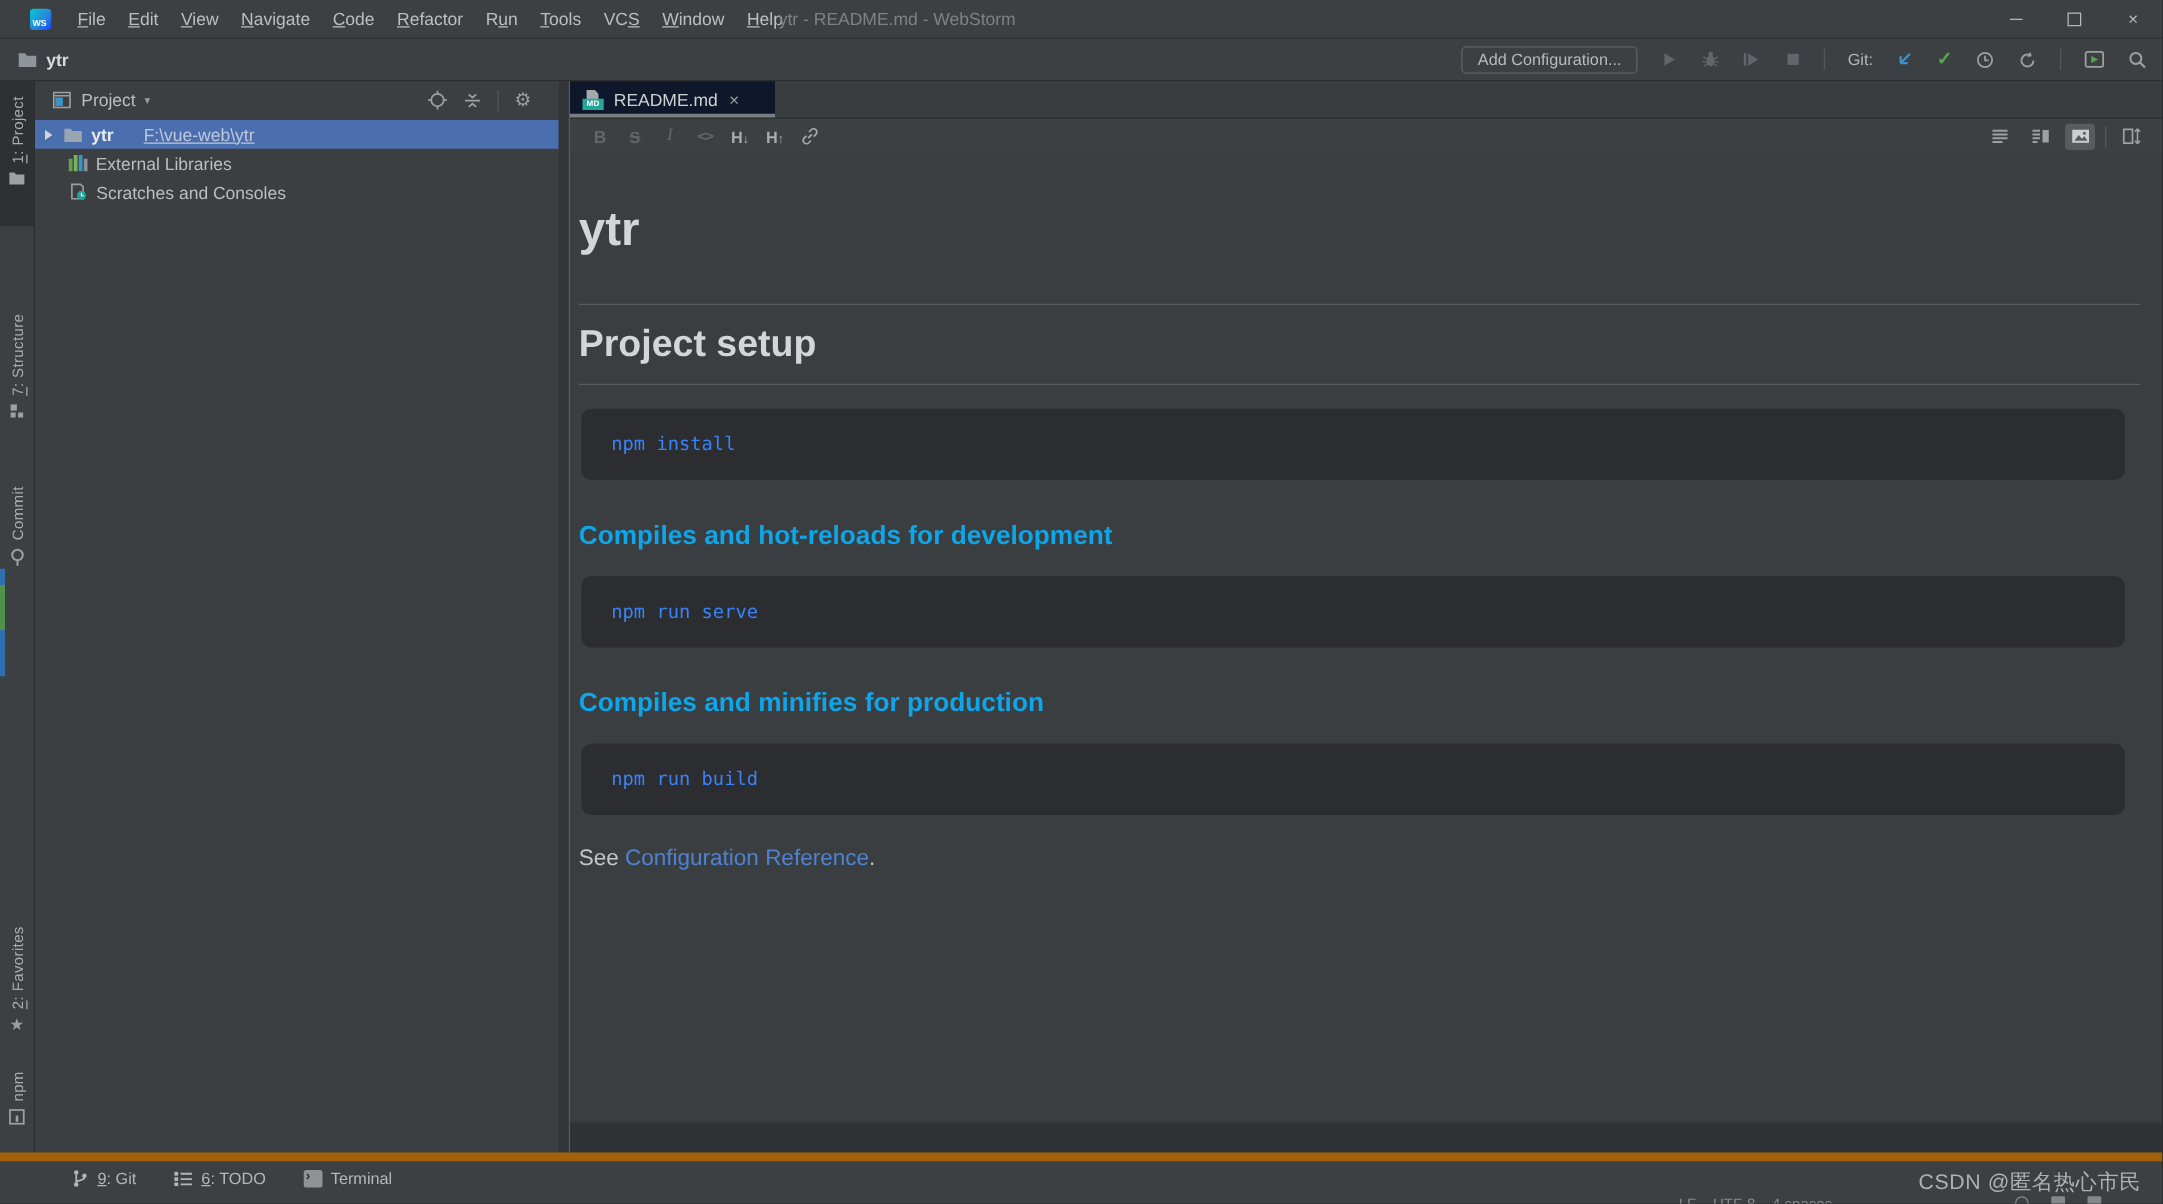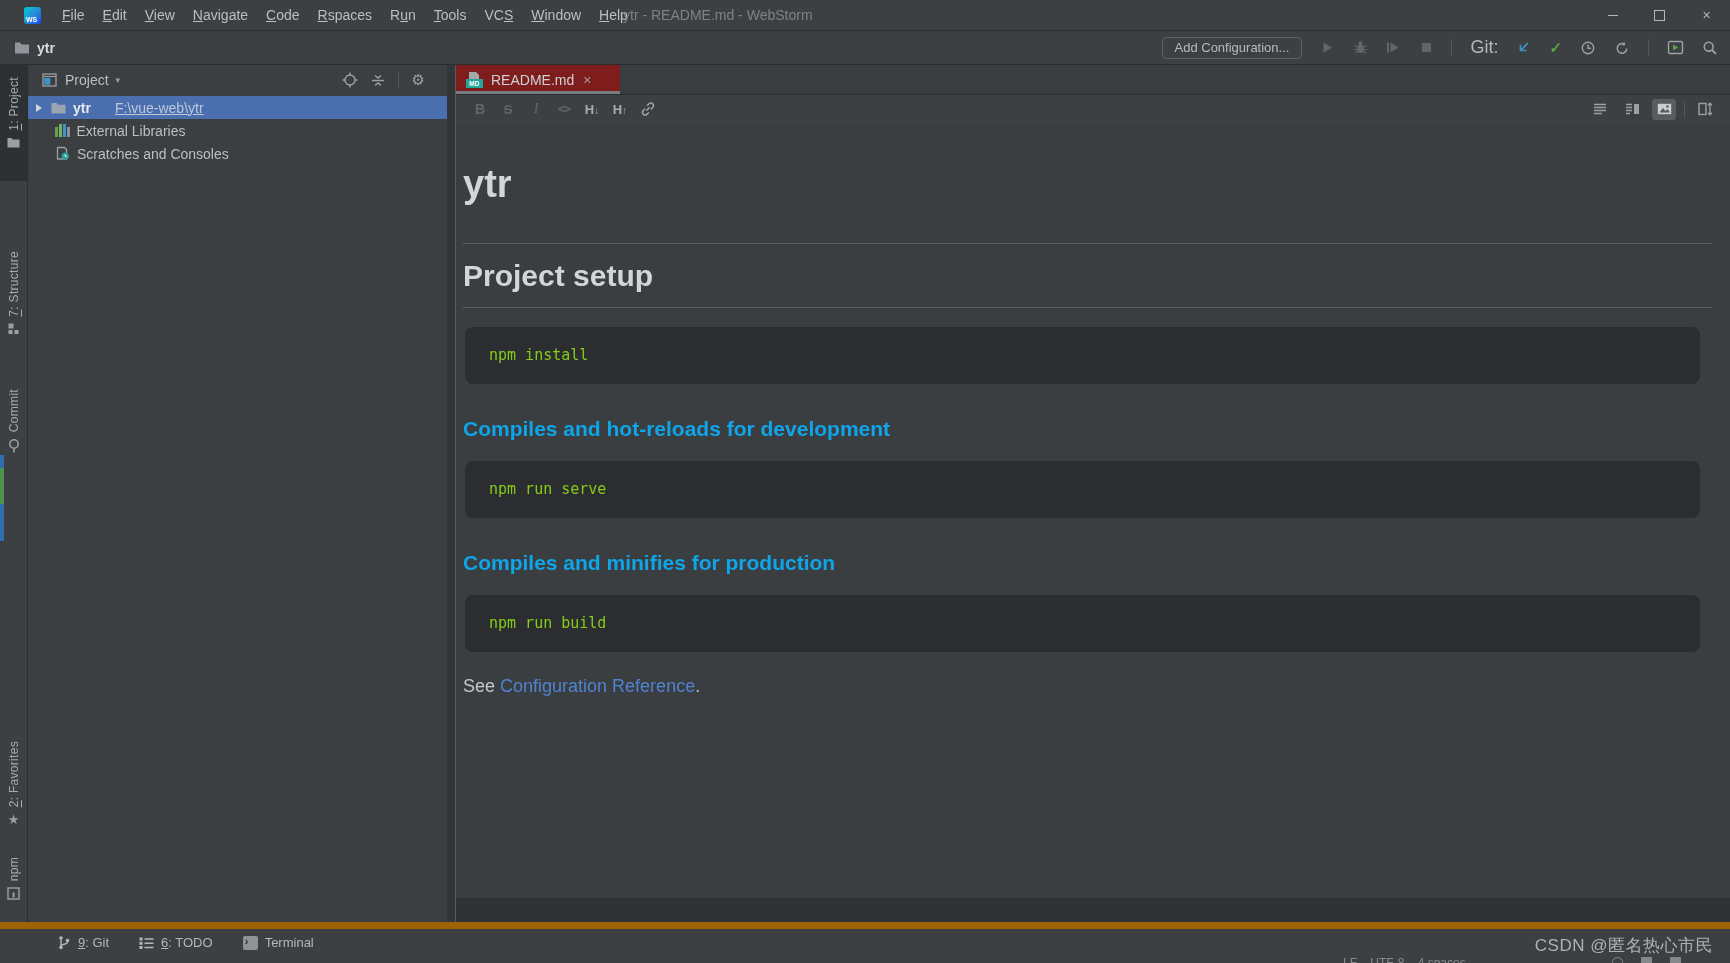--- a/index.html
+++ b/index.html
@@ -25,21 +25,21 @@
 
   
   .toolbar{position:absolute;top:31px;left:0;right:0;height:33px;background:#3d4042;
            border-bottom:1px solid #2a2c2d;display:flex;align-items:center;}
   .crumb{display:flex;align-items:center;margin-left:14px;gap:7px;}
   .crumb-label{font-size:14px;font-weight:bold;color:#d7dadc;}
   .tb-right{position:absolute;right:12px;top:0;height:33px;display:flex;align-items:center;gap:18px;}
   .addconf{height:22px;border:1px solid #5f6264;border-radius:4px;background:transparent;
            color:#b7babc;font-size:13px;padding:0 12px;font-family:inherit;}
   .tb-sep{width:1px;height:17px;background:#54585a;}
-  .git-label{font-size:18px;color:#b4b7b9;}
+  .git-label{font-size:13px;color:#b4b7b9;}
   .check-glyph{color:#57a64a;font-size:15px;font-weight:bold;line-height:15px;}
 
   
   .stripe{position:absolute;left:0;top:65px;width:27px;bottom:35px;background:#3d4042;border-right:1px solid #2a2c2d;}
   .stripe-btn{position:absolute;left:0;width:27px;display:flex;flex-direction:column;align-items:center;
               justify-content:flex-start;gap:6px;}
   .vtext{writing-mode:vertical-rl;transform:rotate(180deg);font-size:12px;color:#a9acae;letter-spacing:0.3px;}
   .vtext .key{text-decoration:underline;}
   .btn-project{top:0;height:104px;background:#2e3133;padding-top:12px;}
   .btn-structure{top:182px;height:102px;padding-top:4px;}
@@ -74,21 +74,21 @@
   .ext-b2{height:13px;background:#77b55a;}
   .ext-b3{height:13px;background:#3d94c9;}
   .ext-b4{height:10px;background:#8a9199;}
 
   
   .gutter{position:absolute;left:447px;top:65px;width:8px;bottom:35px;background:#333639;border-right:1px solid #565a5c;}
 
   
   .editor{position:absolute;left:456px;top:65px;right:0;bottom:35px;}
   .tabbar{position:relative;height:29px;background:#3a3d3f;border-bottom:1px solid #2a2c2d;}
-  .tab{position:absolute;left:0;top:0;height:29px;width:164px;background:#7f1d1d;display:flex;
+  .tab{position:absolute;left:0;top:0;height:29px;width:164px;background:#0f172a;display:flex;
        align-items:center;padding:0 10px;box-sizing:border-box;}
   .tab::after{content:"";position:absolute;left:0;right:0;bottom:0;height:3px;background:#797e82;}
   .tab-label{font-size:14px;color:#ced2d4;margin-left:8px;}
   .tab-close{font-size:14px;color:#9a9da0;margin-left:9px;line-height:14px;}
   .md-icon{position:relative;width:17px;height:16px;flex:none;}
   .md-page{position:absolute;top:0;left:3px;width:10px;height:8px;background:#a2a8ac;
            clip-path:polygon(0 0,65% 0,100% 45%,100% 100%,0 100%);}
   .md-band{position:absolute;left:0;bottom:0;width:17px;height:9px;background:#26a69a;color:#fff;
            font-size:6.5px;font-weight:bold;text-align:center;line-height:9.5px;letter-spacing:0.3px;}
 
@@ -109,21 +109,21 @@
 
   .preview{position:absolute;left:0;right:0;top:58px;height:775px;background:#3b3e41;overflow:hidden;}
   .pv-inner{padding:0 18px 0 7px;}
   .pv-inner h1{font-size:38px;font-weight:bold;color:#d3d6d8;margin:40px 0 0 0;line-height:1.15;}
   .pv-inner h2{font-size:30px;font-weight:bold;color:#d3d6d8;margin:15px 0 0 0;line-height:1.15;}
   .pv-inner h3{font-size:21px;font-weight:bold;color:#0ea5e9;margin:33px 0 0 0;line-height:1.18;}
   .pv-inner hr{border:none;border-top:1px solid #5a5e60;margin:36px 0 0 0;}
   .pv-inner hr.after-h2{margin-top:14px;}
   .codeblock{margin:19px 12px 0 2px;height:57px;background:#2b2d30;border-radius:8px;box-sizing:border-box;
              padding:19px 0 0 24px;font-family:"DejaVu Sans Mono","Liberation Mono",monospace;
-             font-size:15px;color:#84cc16;}
+             font-size:15px;color:#3b82f6;}
   .pv-para{margin:24px 0 0 0;font-size:18px;color:#c4c7c9;}
   .pv-link{color:#4e83d1;text-decoration:none;}
   .editor-bottom{position:absolute;left:0;right:0;top:833px;height:30px;background:#303336;}
 
   
   .statusbar{position:absolute;left:0;right:0;bottom:0;height:34px;background:#3d4042;
              border-top:7px solid #a16207;}
   .sb-items{position:absolute;left:57px;top:0;height:27px;display:flex;align-items:center;gap:30px;}
   .sb-item{display:flex;align-items:center;gap:7px;font-size:13px;color:#b4b7b9;}
   .sb-item .key{text-decoration:underline;}
@@ -143,21 +143,21 @@
   <div class="titlebar">
     <div class="ws-logo">
         <span>WS</span>
       </div>
     <div class="menus">
       <div class="menu-item"><span></span><span class="key">F</span><span>ile</span></div>
       <div class="menu-item"><span></span><span class="key">E</span><span>dit</span></div>
       <div class="menu-item"><span></span><span class="key">V</span><span>iew</span></div>
       <div class="menu-item"><span></span><span class="key">N</span><span>avigate</span></div>
       <div class="menu-item"><span></span><span class="key">C</span><span>ode</span></div>
-      <div class="menu-item"><span></span><span class="key">R</span><span>spaces</span></div>
+      <div class="menu-item"><span></span><span class="key">R</span><span>efactor</span></div>
       <div class="menu-item"><span>R</span><span class="key">u</span><span>n</span></div>
       <div class="menu-item"><span></span><span class="key">T</span><span>ools</span></div>
       <div class="menu-item"><span>VC</span><span class="key">S</span><span></span></div>
       <div class="menu-item"><span></span><span class="key">W</span><span>indow</span></div>
       <div class="menu-item"><span></span><span class="key">H</span><span>elp</span></div>
     </div>
     <div class="win-title">ytr - README.md - WebStorm</div>
     <div class="win-controls">
       <div class="win-btn">
           <span class="glyph-min"></span>

